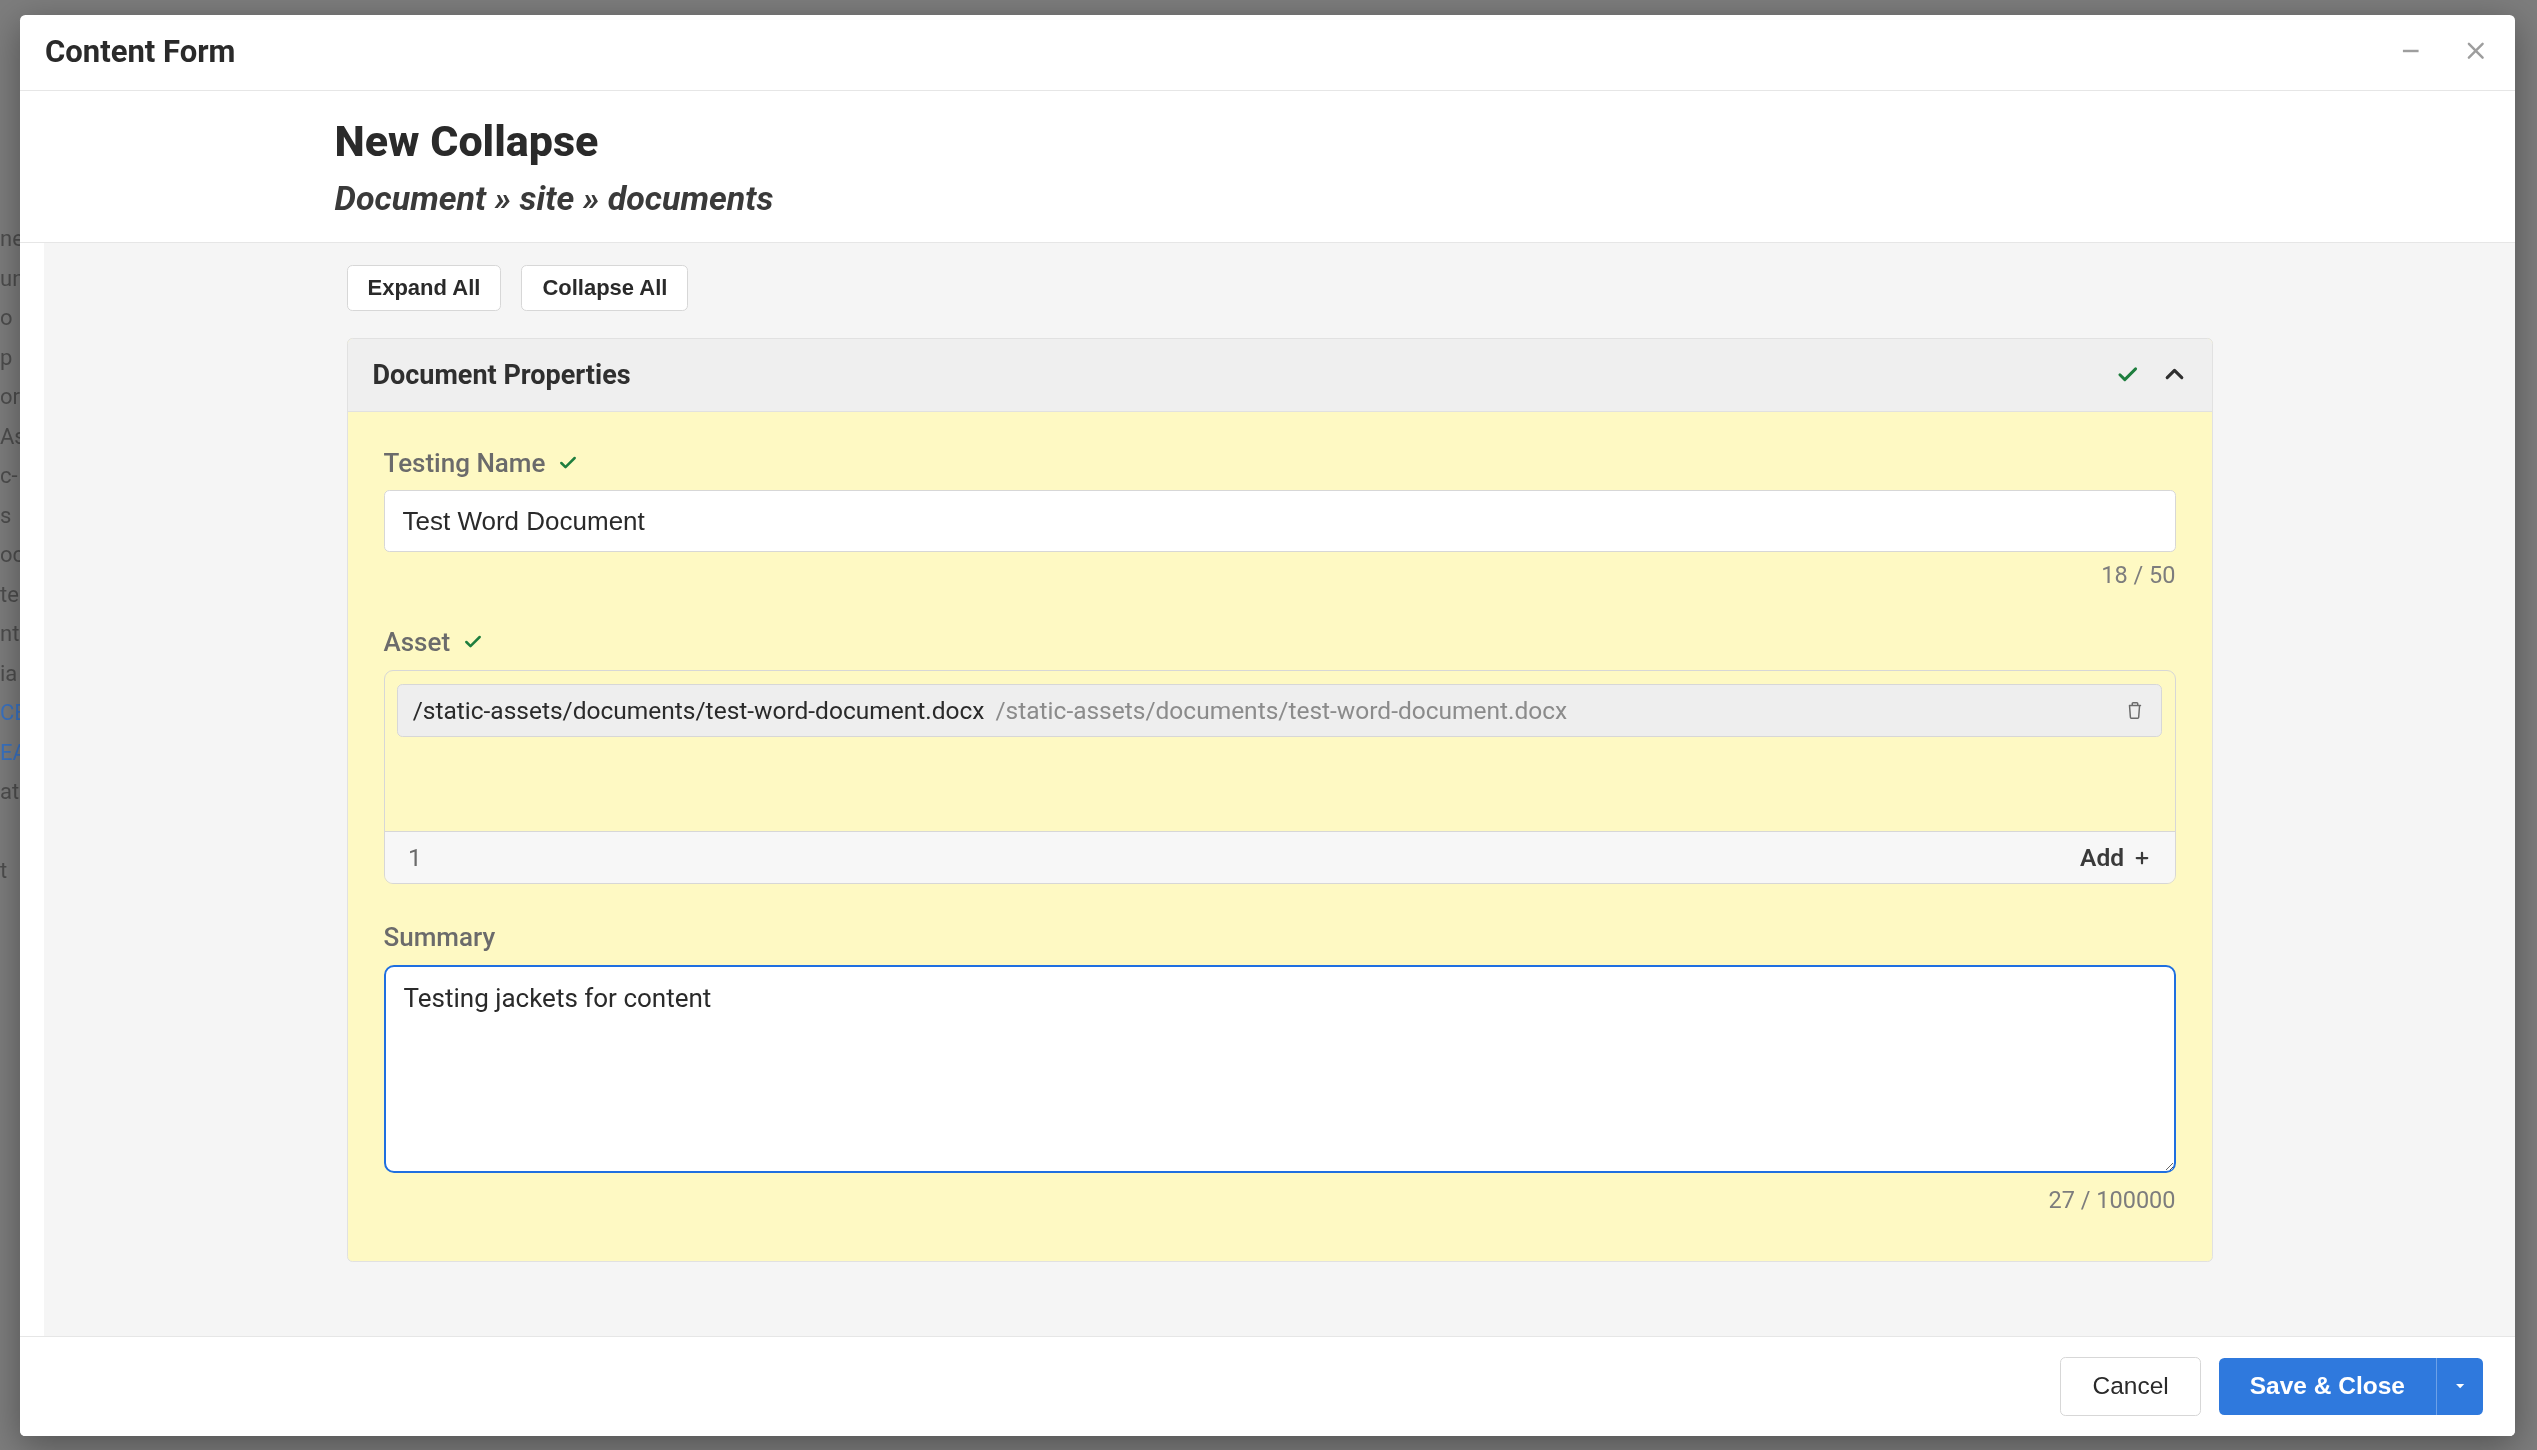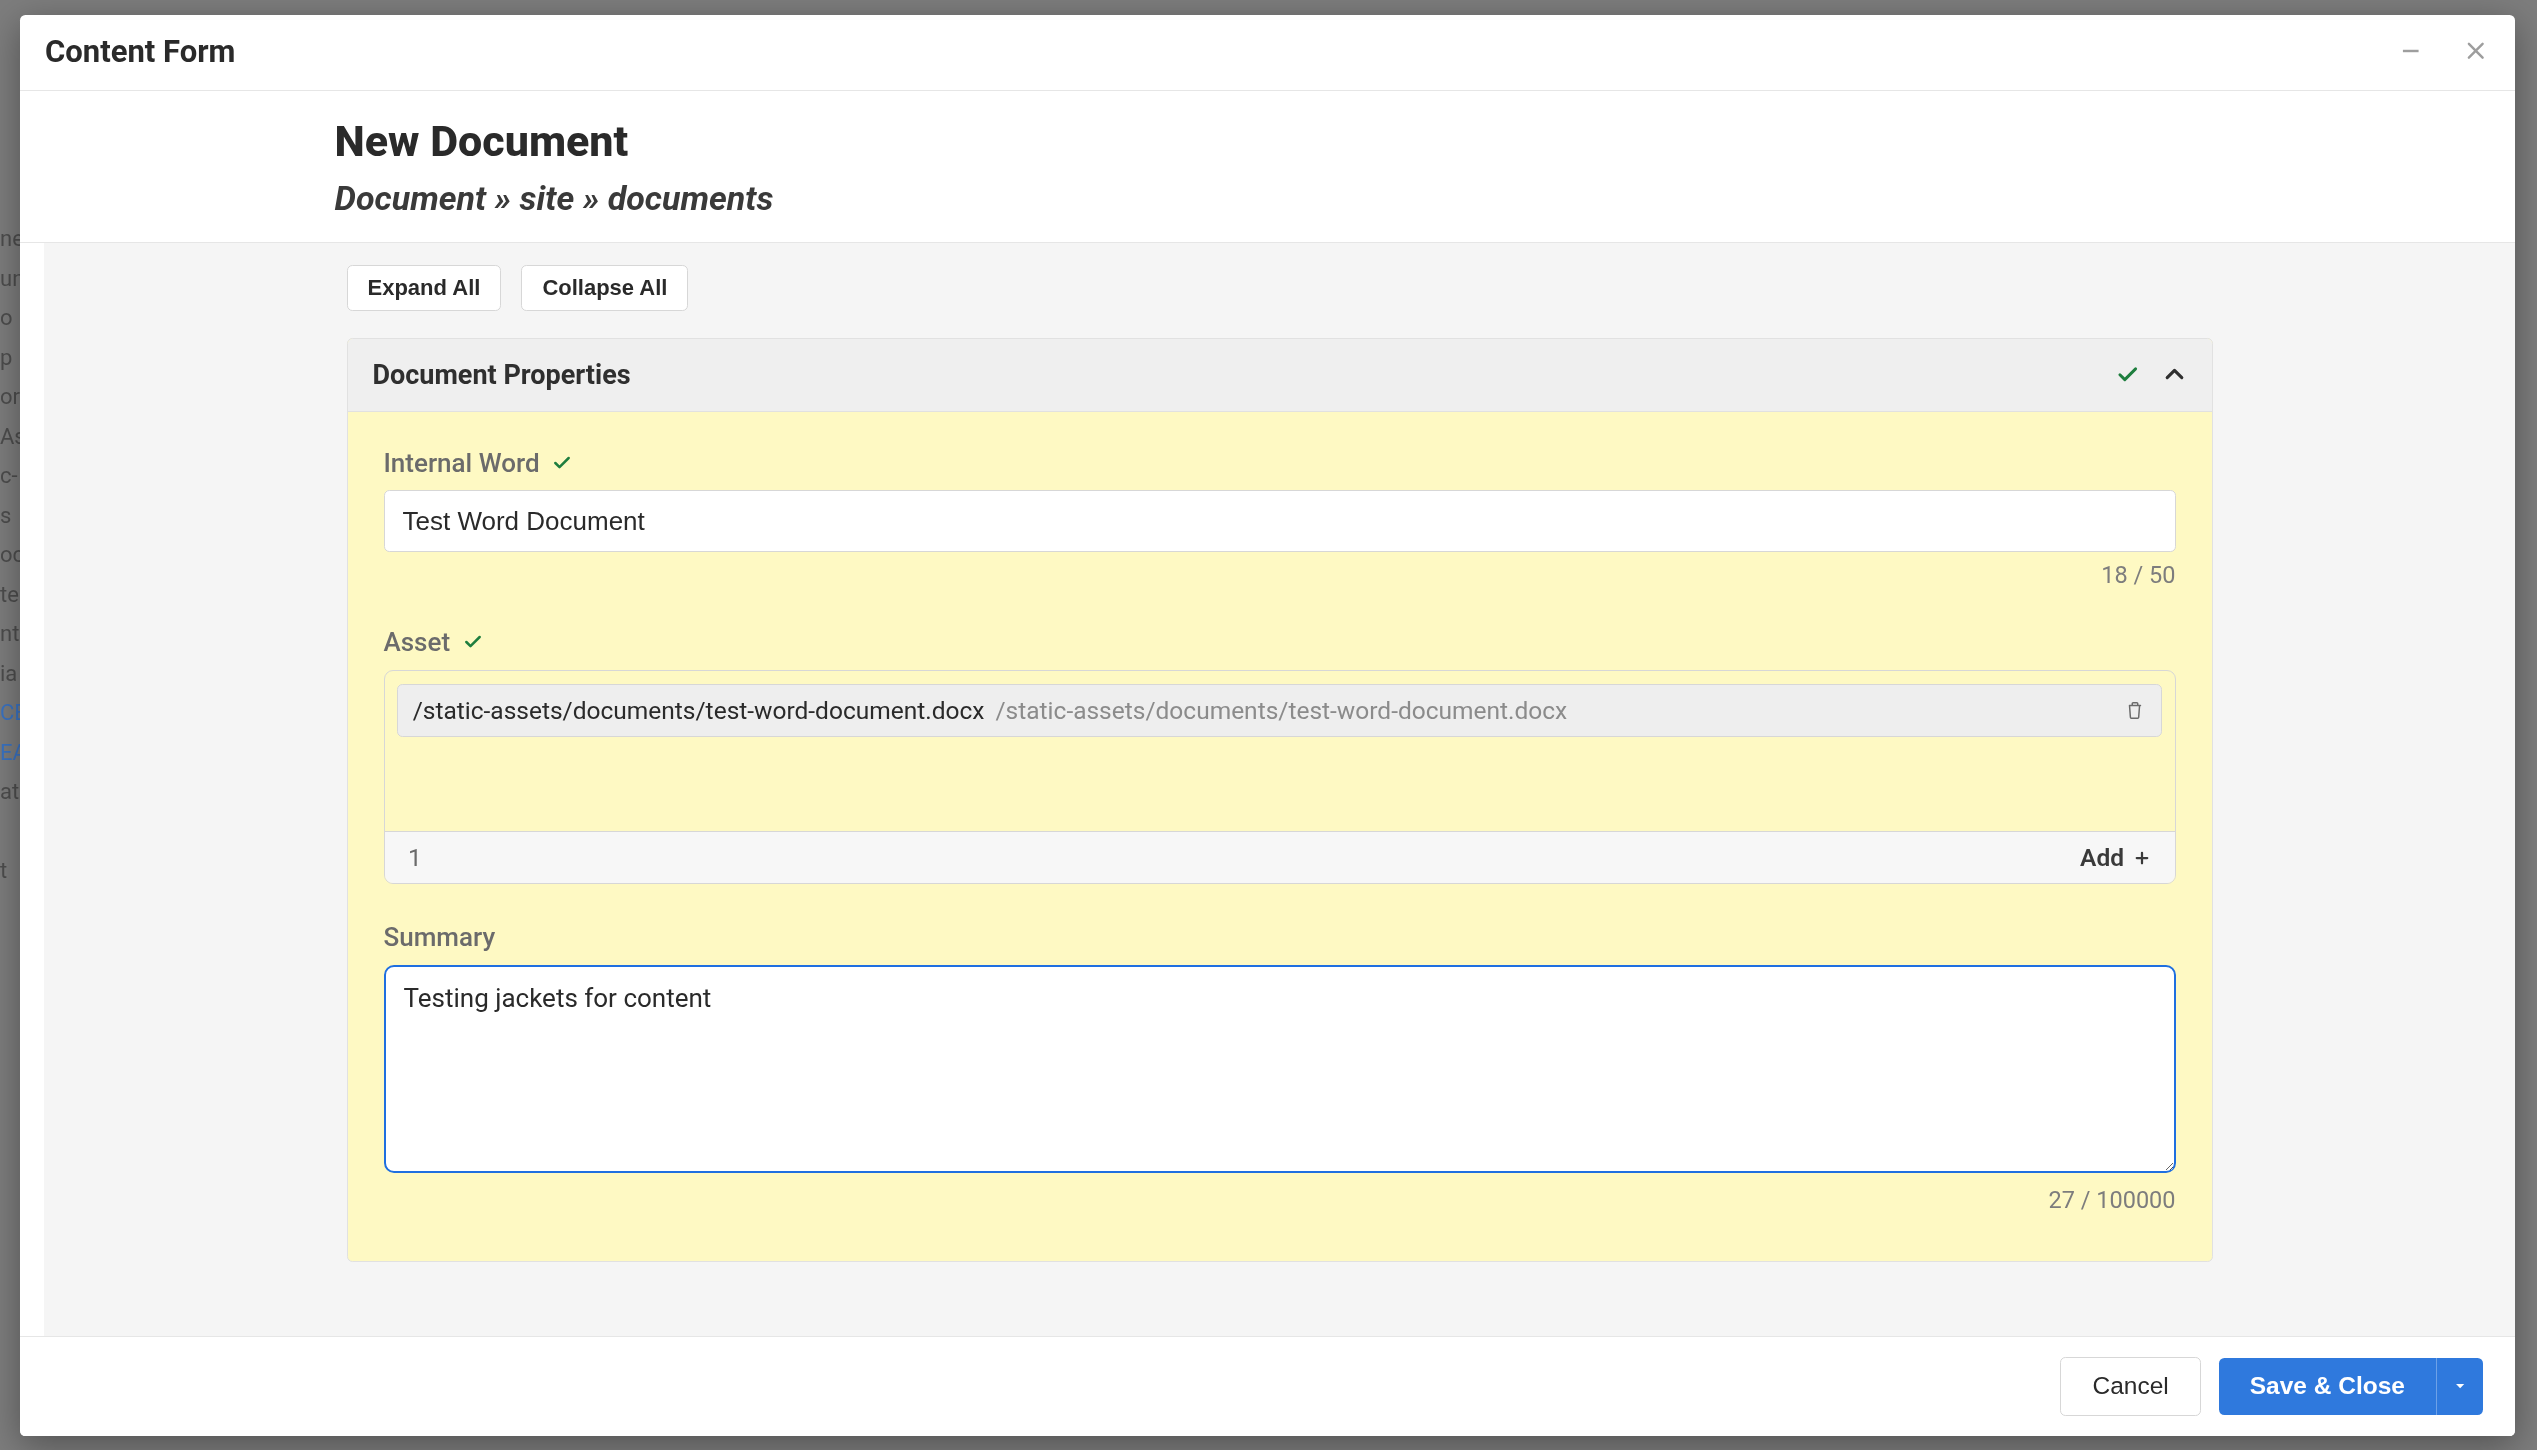--- a/index.html
+++ b/index.html
@@ -275,21 +275,21 @@
       <button class="icon-btn" aria-label="Close">
         <svg viewBox="0 0 24 24">
             <path d="M5 5l14 14M19 5L5 19" stroke="currentColor" stroke-width="2.5" stroke-linecap="round"></path>
           </svg>
       </button>
     </div>
   </div>
 
   <div class="subheader">
     <div class="subheader-inner">
-      <div class="page-title">New Document</div>
+      <div class="page-title">New Collapse</div>
       <div class="breadcrumb">Document » site » documents</div>
     </div>
   </div>
 
   <div class="modal-body">
     <div class="body-inner">
 
       <div class="btn-row">
         <button class="btn-sm">Expand All</button>
         <button class="btn-sm">Collapse All</button>
@@ -305,21 +305,21 @@
             <svg class="chev" viewBox="0 0 24 24">
                 <path d="M5 15l7-7 7 7" stroke="currentColor" stroke-width="3" fill="none" stroke-linecap="round" stroke-linejoin="round"></path>
               </svg>
           </div>
         </div>
 
         <div class="section-body">
 
           <div class="field">
             <div class="label-row">
-              <span class="field-label">Internal Word</span>
+              <span class="field-label">Testing Name</span>
               <svg class="field-check" viewBox="0 0 24 24">
                   <path d="M4 12l5 5L20 6" stroke="currentColor" stroke-width="3" fill="none" stroke-linecap="round" stroke-linejoin="round"></path>
                 </svg>
             </div>
             <input type="text" class="text-input" value="Test Word Document" style="">
             <div class="counter">18 / 50</div>
           </div>
 
           <div class="field">
             <div class="label-row">

